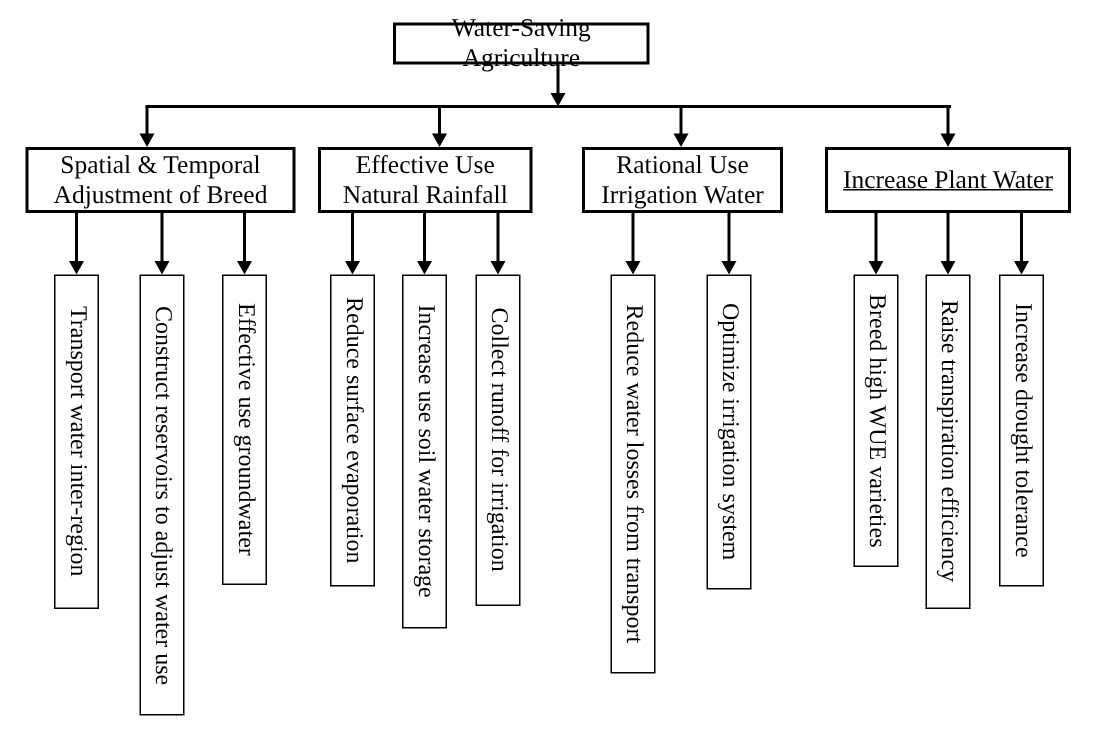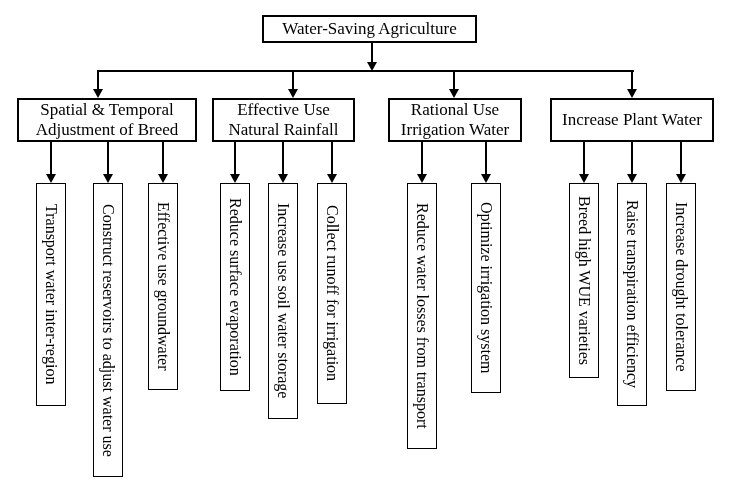--- a/index.html
+++ b/index.html
@@ -16,21 +16,21 @@
     position: absolute;
     box-sizing: border-box;
     background: #ffffff;
     border: 2px solid #000000;
     display: flex;
     align-items: center;
     justify-content: center;
     text-align: center;
   }
   .root {
-    left: 262px; top: 15px; width: 215px; height: 28px;
+    left: 262px; top: 15px; width: 171px; height: 28px;
     font-size: 17px;
   }
   .branch {
     top: 98px; height: 44px;
     font-size: 17px; line-height: 20px;
   }
   .leaf {
     top: 183px; width: 30px;
     border-width: 1.5px;
     writing-mode: vertical-rl;
@@ -86,21 +86,21 @@
       <div>Rational Use</div>
       <div>Irrigation Water</div>
     </div>
   </div>
   <div class="box branch" style="left:212px; width:143px;">
     <div>
       <div>Effective Use</div>
       <div>Natural Rainfall</div>
     </div>
   </div>
-  <div class="box branch" style="left:550px; width:164px;">
+  <div class="box branch" style="left:550px; width:164px;text-decoration:underline;">
     <div>
       <div>Increase Plant Water</div>
     </div>
   </div>
 
   <div class="varrow" style="left:45px;  top:142px; height:41px;"></div>
   <div class="varrow" style="left:102px; top:142px; height:41px;"></div>
   <div class="varrow" style="left:157px; top:142px; height:41px;"></div>
 
   <div class="varrow" style="left:229px; top:142px; height:41px;"></div>

